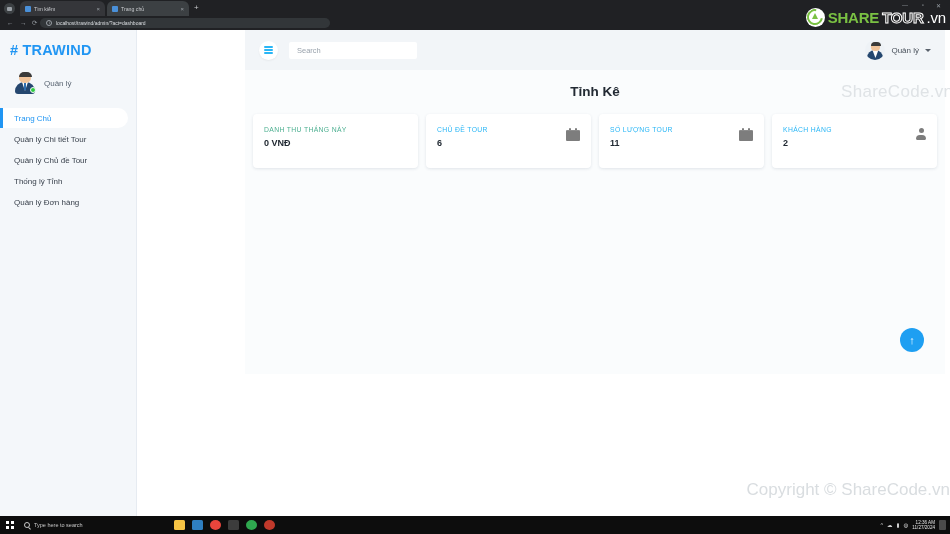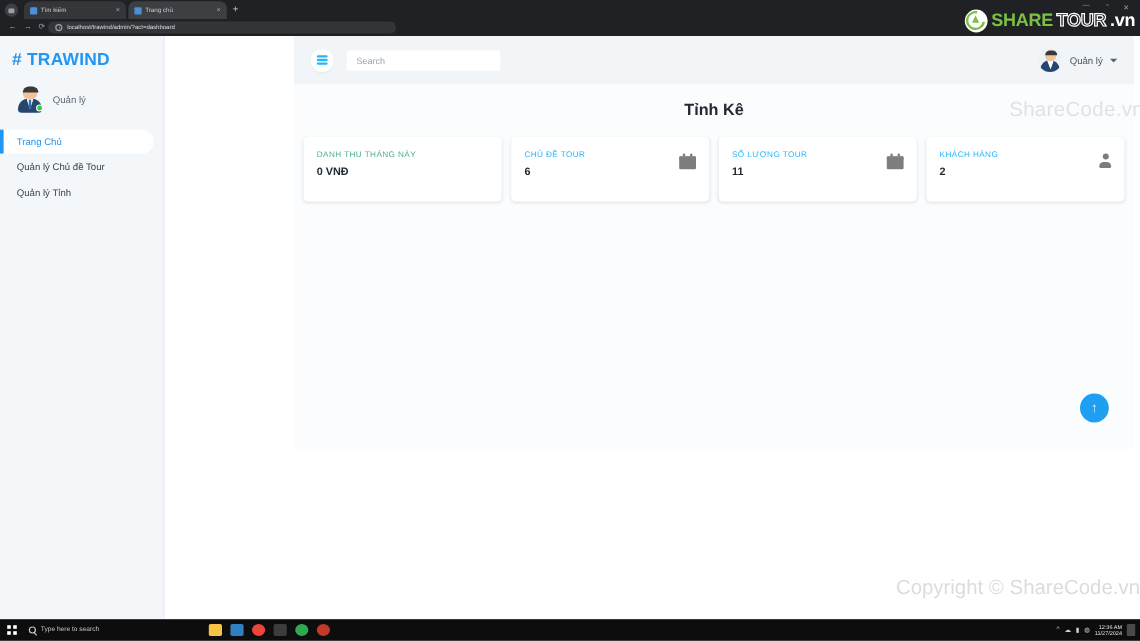--- a/index.html
+++ b/index.html
@@ -196,21 +196,21 @@
     border-right-color:transparent; transform:rotate(-35deg);
   }
   .sclogo .mark::after{
     content:""; position:absolute; left:6.2px; top:5.4px;
     width:0;height:0;border-left:3.4px solid transparent;border-right:3.4px solid transparent;
     border-bottom:6.2px solid #7ac143;
   }
   .sclogo .w1 { font-size:15px; font-weight:bold; color:#7ac143; letter-spacing:-0.2px; }
   .sclogo .w2 { font-size:15px; font-weight:bold; color:#1b1b1b;
     -webkit-text-stroke:1px #ffffff; letter-spacing:-0.2px; }
-  .sclogo .w3 { font-size:15px; font-weight:bold; color:#ffffff; letter-spacing:-0.2px; }
+  .sclogo .w3 { font-size:15px; font-weight:normal; color:#ffffff; letter-spacing:-0.2px; }
 
   
   .taskbar { position:absolute; left:0; bottom:0; width:950px; height:18px;
     background:#0d0d0d; display:flex; align-items:center; }
   .start { width:20px; height:18px; display:flex; align-items:center; justify-content:center; }
   .start .grid { display:grid; grid-template-columns:3px 3px; grid-template-rows:3px 3px;
     gap:1.2px; }
   .start .grid i { background:#ffffff; display:block; }
   .tsearch { display:flex; align-items:center; gap:4px; width:150px; height:18px; }
   .tsearch .mag { width:6px;height:6px;border:1px solid #c8c8c8;border-radius:50%;
@@ -278,24 +278,30 @@
           <span class="dot"></span>
       </span>
       <span class="user-name">Quản lý</span>
     </div>
 
     <div class="nav">
       <div class="nav-item active">
         <span>Trang Chủ</span>
       </div>
       <div class="nav-item">
+        <span>Quản lý Chi tiết Tour</span>
+      </div>
+      <div class="nav-item">
         <span>Quản lý Chủ đề Tour</span>
       </div>
       <div class="nav-item">
-        <span>Quản lý Tỉnh</span>
+        <span>Thống lý Tỉnh</span>
+      </div>
+      <div class="nav-item">
+        <span>Quản lý Đơn hàng</span>
       </div>
     </div>
   </div>
 
   <div class="content">
     <div class="panel">
 
       <div class="topbar">
         <div class="burger">
           <i></i>

